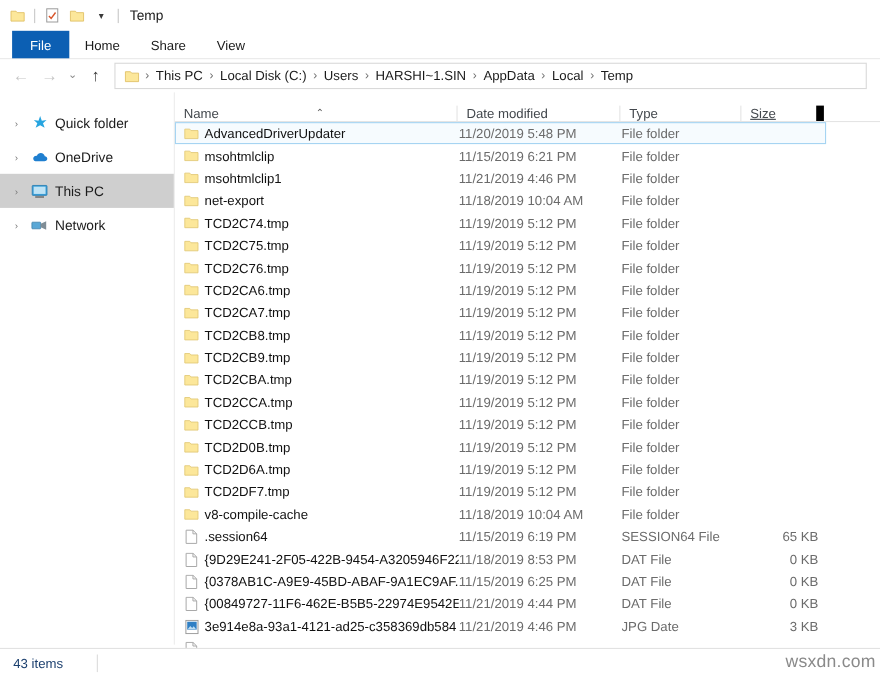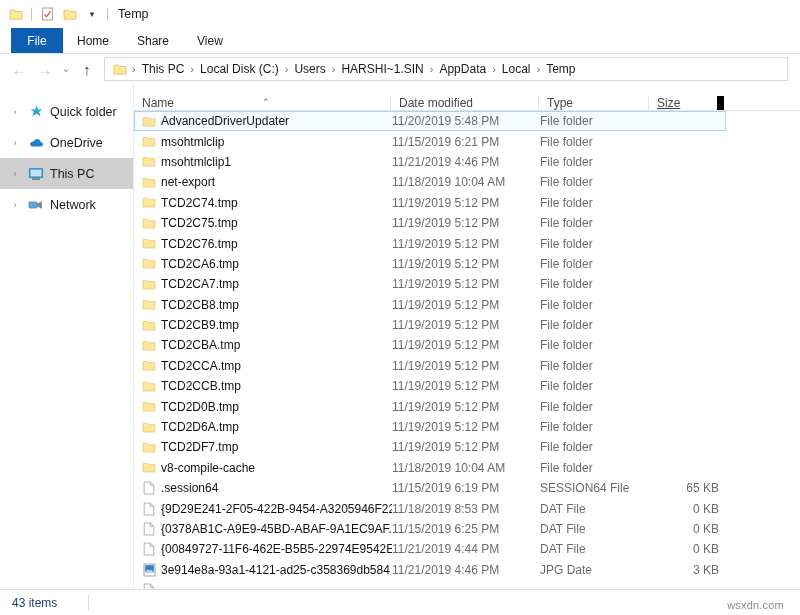--- a/index.html
+++ b/index.html
@@ -79,41 +79,41 @@
   .col.type { width: 110px; }
   .col.size { width: 75px; border-right: 7px solid #000000; text-decoration: underline; }
   .sortmark {
     position:absolute; left: 128px; top: 1px; font-size: 9px; color:#5d5d5d;
   }
   .colhead-rule { height:1px; background:#e4e4e4; }
 
   .rows { position:relative; }
   .row {
     height: 20.4px; display:flex; align-items:center;
-    border: 1px solid transparent; margin-right: 74px;
+    border: 1px solid transparent; margin-right: 49px;
   }
   .row.selected { border: 1px solid #a6d4f2; background:#f6fbfe; }
   .cell { font-size: 12px; white-space:nowrap; overflow:hidden; }
   .c-icon { width: 22px; display:flex; align-items:center; justify-content:center; padding-left:6px; }
   .c-name { width: 235px; color:#111111; padding-left: 4px; }
   .c-date { width: 148px; color:#6b6b6b; }
   .c-type { width: 110px; color:#6b6b6b; }
   .c-size { width: 75px; color:#6b6b6b; text-align:right; padding-right: 6px; }
 
   
   .status {
     position:absolute; left:0; bottom:0; width:800px; height: 26px;
     background:#ffffff; border-top:1px solid #e2e2e2;
     display:flex; align-items:center;gap:21px;
   }
   .status-text { font-size: 12px; color:#1b3f6e; padding-left: 12px; }
   .status-div { width:1px; height:16px; background:#dcdcdc; margin-left: 10px; }
   .watermark {
-    position:absolute; right: 16px; bottom: 4px;
-    font-size: 11px; color:#8a8a8a; letter-spacing: .2px;
+    position:absolute; right: 4px; bottom: 4px;
+    font-size: 16px; color:#8a8a8a; letter-spacing: .2px;
   }
 </style>
 </head>
 <body>
 
 <div id="app">
 
   <div class="titlebar">
     <span class="qat-icon">
       <svg width="14" height="13" viewBox="0 0 14 13">

